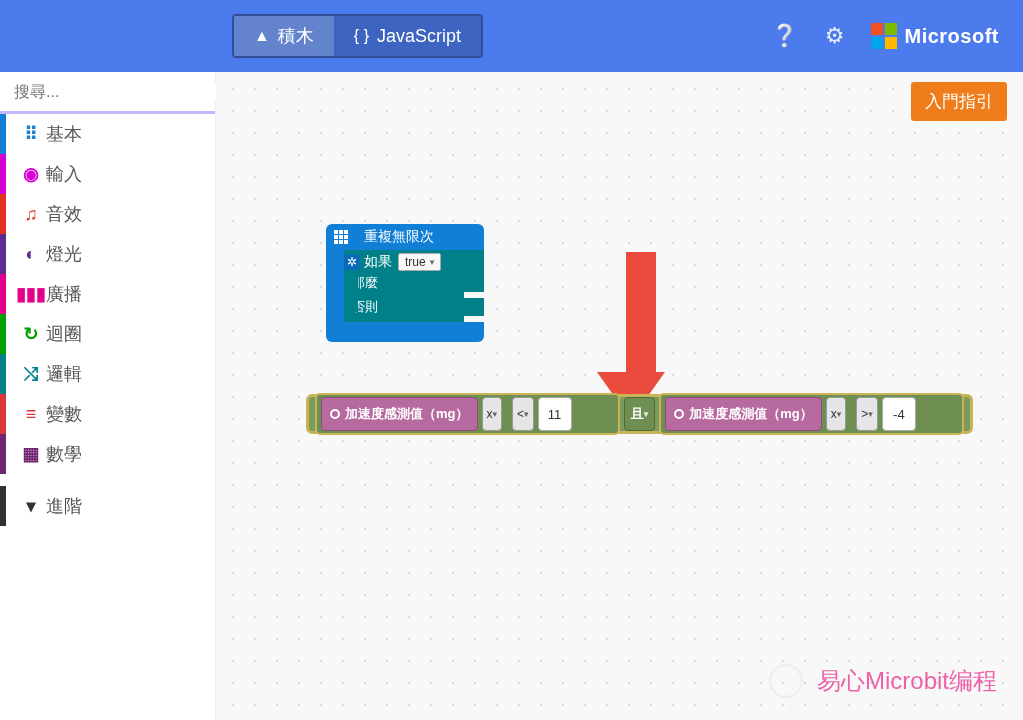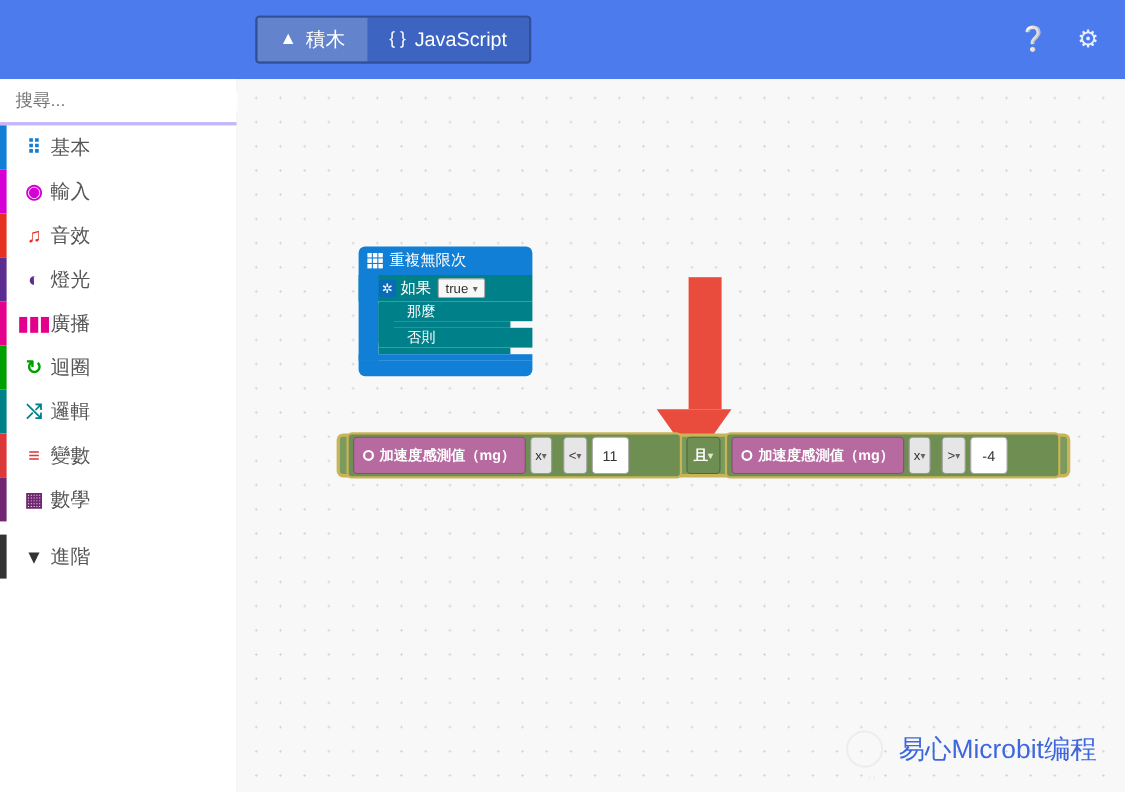--- a/index.html
+++ b/index.html
@@ -39,30 +39,30 @@
   .cat.adv     { border-left-color:#333; margin-top:12px; } .cat.adv .cico{color:#333}
 
   
   .canvas { position: absolute; top: 72px; left: 216px; right: 0; bottom: 0; background: #f8f8f8;
             background-image: radial-gradient(#d8d8d8 1px, transparent 1px); background-size: 22px 22px; background-position: 6px 6px; }
   .guide-btn { position: absolute; top: 10px; right: 16px; background: #ef7d1b; color: #fff; padding: 8px 14px; font-size: 17px; border-radius: 3px; cursor: pointer; }
 
   
   .blk-forever { position: absolute; left: 110px; top: 152px; width: 158px; }
   .fv-head, .fv-body, .fv-body2, .fv-foot { background:#107fd5; color:#fff; }
-  .fv-head { height:26px; border-radius:6px 6px 0 0; display:flex; align-items:center; gap:6px; padding:0 8px; font-size:14px; }
+  .fv-head { height:26px; border-radius:6px 6px 0 0; display:flex; align-items:center; gap:16px; padding:0 8px; font-size:14px; }
   .fv-head .grid-ico { display:grid; grid-template-columns:repeat(3,4px); grid-template-rows:repeat(3,4px); gap:1px; }
   .fv-head .grid-ico i{background:#fff}
   .fv-body { min-height:22px; padding:3px 6px 3px 26px; display:flex; align-items:center; font-size:14px; }
   .gear { width:16px;height:16px;display:inline-flex;align-items:center;justify-content:center;background:#0a6bb8;border-radius:3px;margin-right:4px;color:#fff;font-size:12px;}
   .true-slot { background:#f8f8f8; color:#333; border:1px solid #aaa; border-radius:2px; padding:1px 6px; font-size:12px; margin-left:6px; display:flex; align-items:center; gap:4px;}
   .dd-tri{font-size:9px;color:#666}
   .if-row { background:#00818a; }
   .fv-body.if-row { padding-left:18px; }
-  .fv-body2 { height:18px; padding-left:26px; font-size:13px; display:flex; align-items:center;margin-left:18px; }
+  .fv-body2 { height:18px; padding-left:26px; font-size:13px; display:flex; align-items:center; }
   .fv-body2.if { background:#00818a; }
   .pillar { width:158px; height:6px; background:#107fd5; }
   .pillar.teal{ background:#00818a; margin-left:18px; width:120px;}
   .fv-foot { height:14px; border-radius:0 0 6px 6px; }
   
   .stack{position:relative}
   .stack::before{content:"";position:absolute;left:0;top:26px;bottom:14px;width:18px;background:#107fd5}
   .stack::after {content:"";position:absolute;left:18px;top:52px;bottom:30px;width:14px;background:#00818a}
 
   
@@ -77,41 +77,50 @@
   .chip.purple{ background:#b66aa0; border:1px solid #8a4b7a; }
   .chip.purple .dot{width:10px;height:10px;border:2px solid #fff;border-radius:50%;margin-right:5px}
   .chip.axis{ background:#e6e6e6; color:#333; border:1px solid #999; font-weight:normal; padding:0 4px; font-size:12px;}
   .chip.op  { background:#e6e6e6; color:#333; border:1px solid #999; font-weight:normal; padding:0 4px; font-size:12px;}
   .chip.num { background:#fff; color:#333; border:1px solid #aaa; font-weight:normal; min-width:34px; justify-content:center;}
   .chip.and { background:#6f8e52; border:1px solid #4d6b36; padding:0 6px;}
   .gap{width:2px}
   .half{display:flex;align-items:center;gap:4px;background:#6f8e52;border:2px solid #c9b458;border-radius:5px;padding:2px 4px;flex:1}
 
   
-  .wm { position:absolute; right:26px; bottom:22px; display:flex; align-items:center; gap:14px; color:#1d4ed8; font-size:24px; font-weight:500; opacity:.85; }
+  .wm { position:absolute; right:26px; bottom:22px; display:flex; align-items:center; gap:14px; color:#ec4899; font-size:24px; font-weight:500; opacity:.85; }
   .wm .bubble{width:34px;height:34px;border:2px solid #ececec;border-radius:50%;position:relative}
   .wm .bubble::after{content:",,";position:absolute;bottom:-6px;right:4px;color:#ececec;font-size:16px;line-height:0}
 </style>
 </head>
 <body>
 
 <div class="topbar">
   <div class="tab-group">
     <div class="tab active">
       <span class="ico">▲</span>
       <span>積木</span>
     </div>
     <div class="tab">
       <span class="ico">{ }</span>
       <span>JavaScript</span>
     </div>
   </div>
   <div class="top-right">
     <span class="ico-btn">❔</span>
     <span class="ico-btn">⚙</span>
+    <div class="ms-brand">
+      <span class="ms-squares">
+          <span></span>
+          <span></span>
+          <span></span>
+          <span></span>
+        </span>
+      <b>Microsoft</b>
+    </div>
   </div>
 </div>
 
 <div class="sidebar">
   <div class="search">
     <input placeholder="搜尋..." style="">
     <span style="font-size:18px;color:#aaa">🔍</span>
   </div>
   <div class="cat basic">
       <span class="cico">⠿</span>
@@ -149,20 +158,21 @@
       <span class="cico">▦</span>
       <span>數學</span>
     </div>
   <div class="cat adv">
       <span class="cico">▾</span>
       <span>進階</span>
     </div>
 </div>
 
 <div class="canvas">
+  <div class="guide-btn">入門指引</div>
 
   <div class="blk-forever stack">
     <div class="fv-head">
       <span class="grid-ico">
           <i></i>
           <i></i>
           <i></i>
           <i></i>
           <i></i>
           <i></i>

